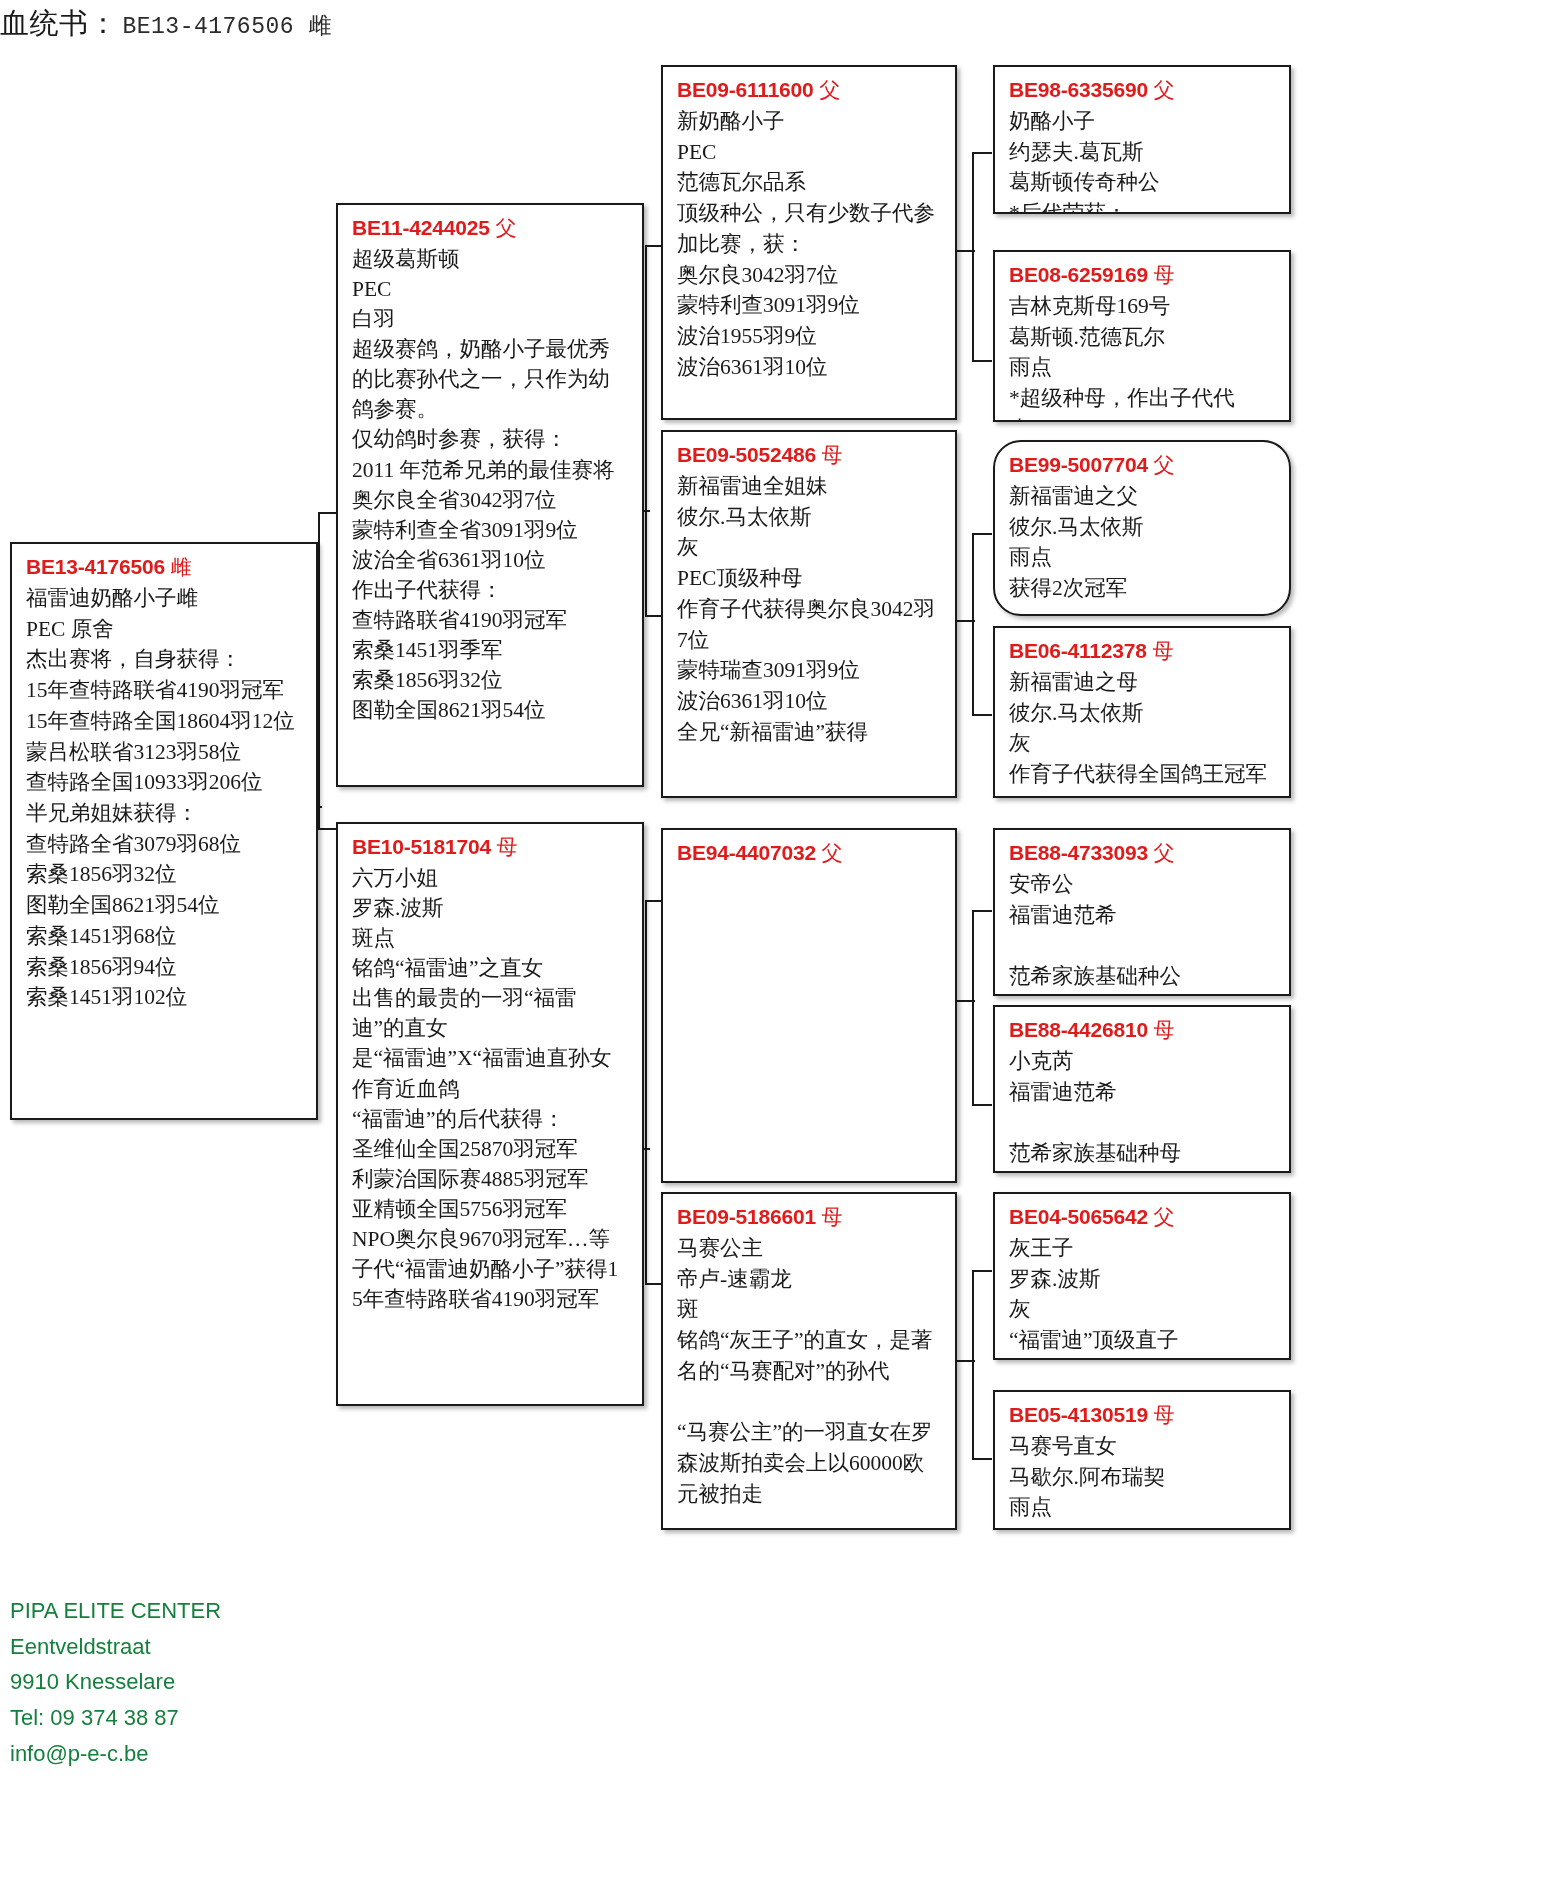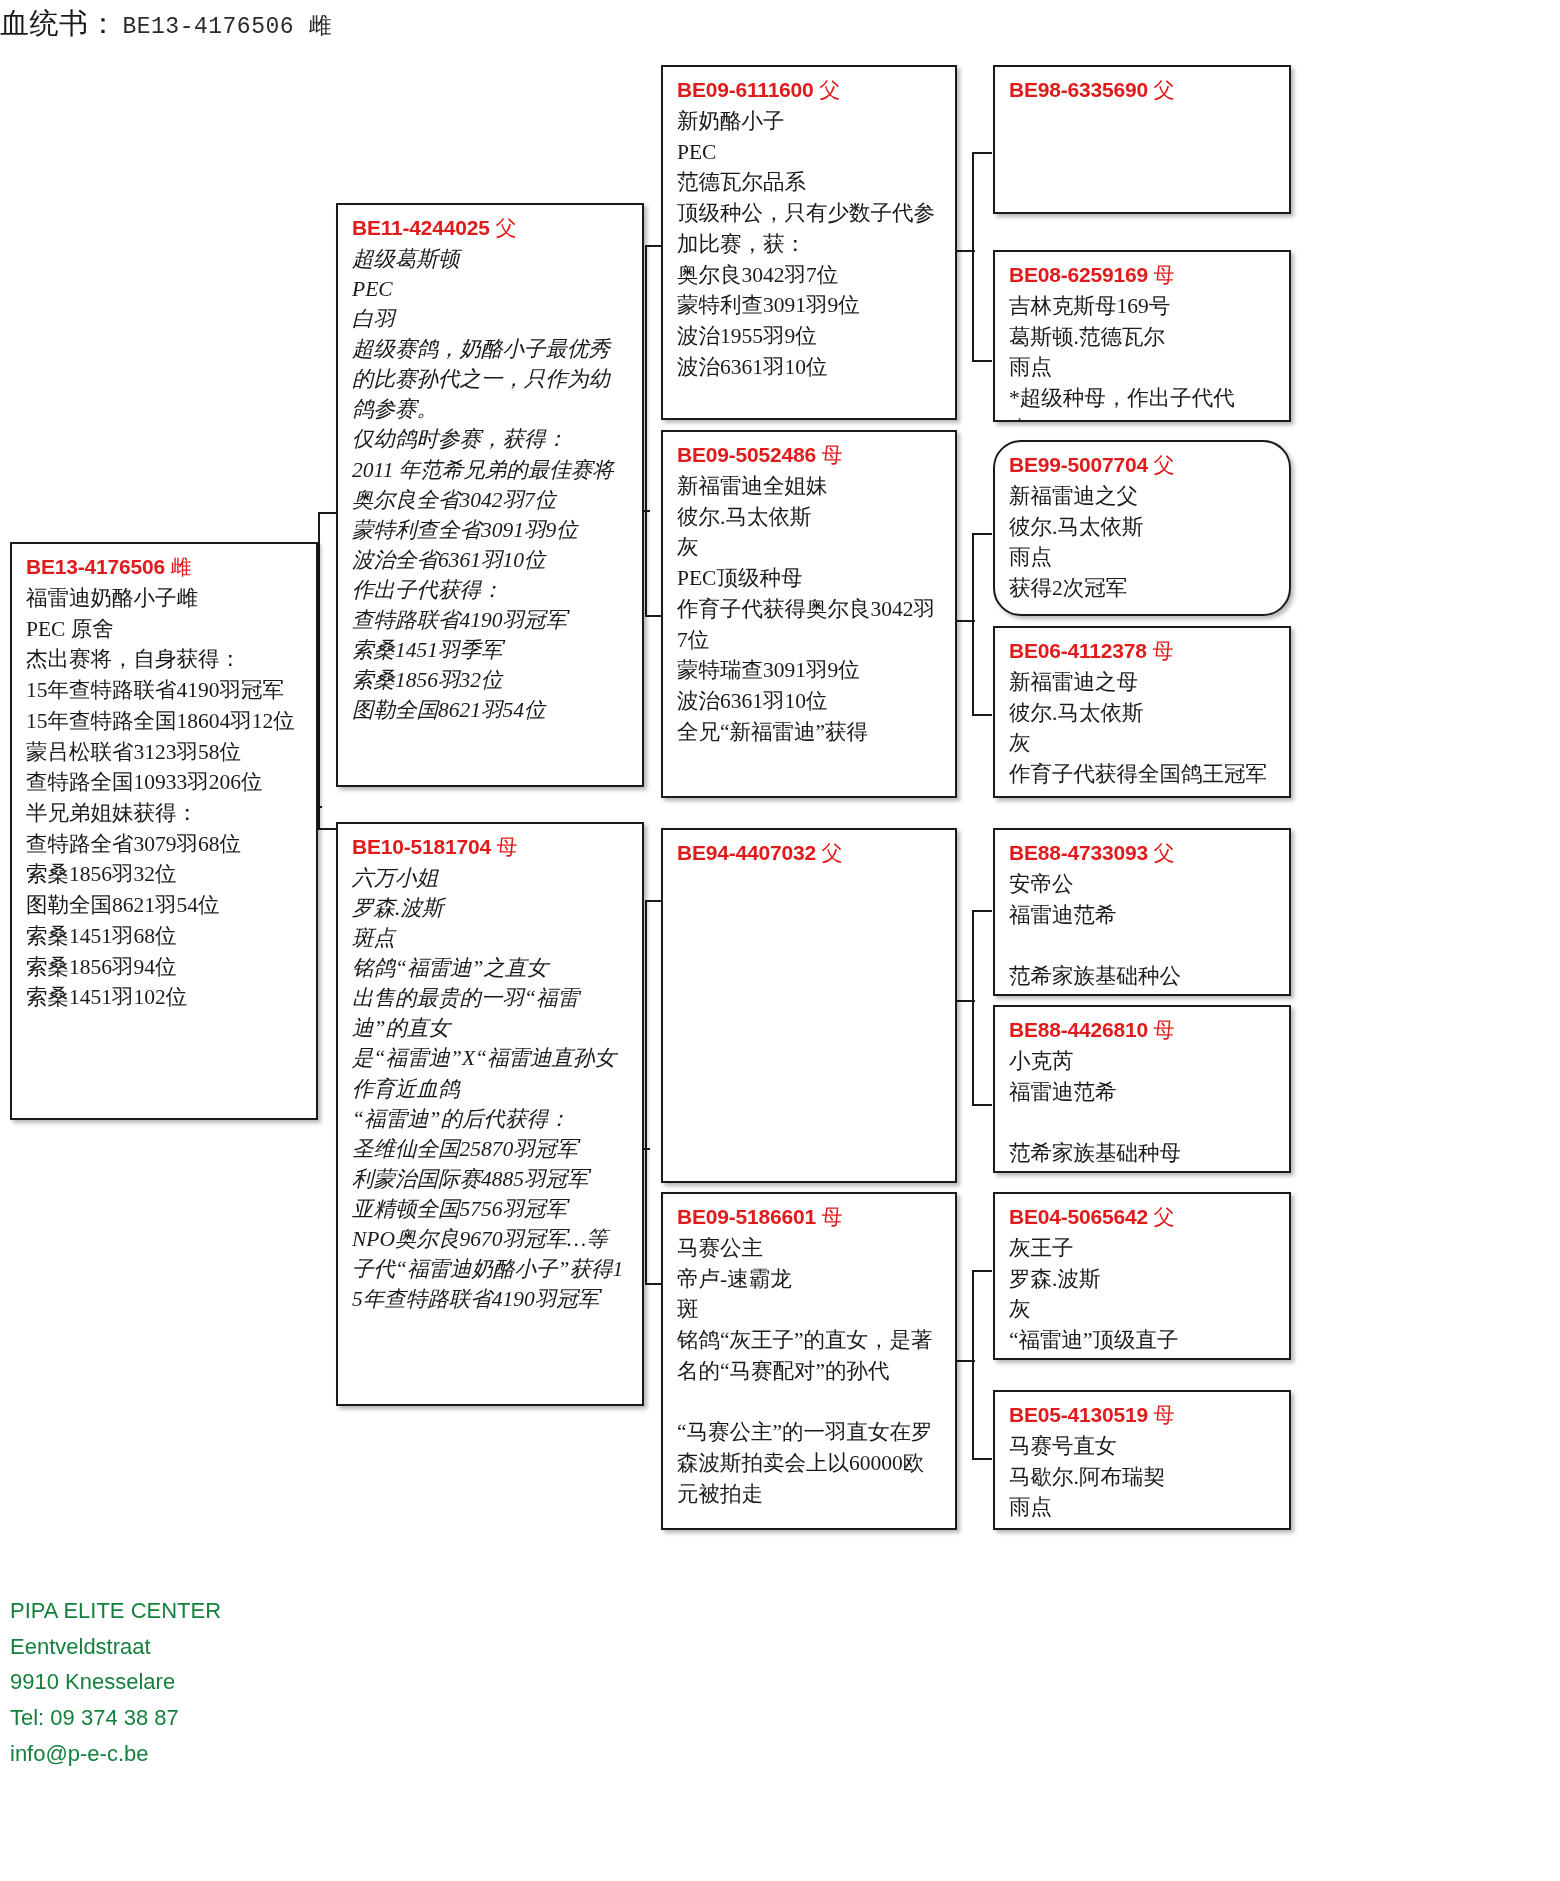--- a/index.html
+++ b/index.html
@@ -60,21 +60,21 @@
     font-size: 21px;
   }
   .pbox-body {
     font-family: "Liberation Serif", serif;
     font-size: 21.5px;
     color: #1a1a1a;
     line-height: 1.43;
     white-space: pre-wrap;
     word-break: break-all;
   }
-  .pbox-body.tight { line-height: 1.40; font-style: italic; }
+  .pbox-body.tight { line-height: 1.40; }
   .conn-bracket {
     position: absolute;
     border: 2.5px solid #1a1a1a;
     border-right: 0;
     background: transparent;
   }
   .conn-stub {
     position: absolute;
     border-top: 2.5px solid #1a1a1a;
   }
@@ -228,20 +228,24 @@
 铭鸽“灰王子”的直女，是著名的“马赛配对”的孙代
 
 “马赛公主”的一羽直女在罗森波斯拍卖会上以60000欧元被拍走</div>
 </div>
 
 <div class="pbox" style="left:993px; top:65px; width:298px; height:149px;">
   <div class="pbox-id">
     <span>BE98-6335690</span>
     <span class="sex">父</span>
   </div>
+  <div class="pbox-body">奶酪小子
+约瑟夫.葛瓦斯
+葛斯顿传奇种公
+*后代荣获：</div>
 </div>
 
 <div class="pbox" style="left:993px; top:250px; width:298px; height:172px;">
   <div class="pbox-id">
     <span>BE08-6259169</span>
     <span class="sex">母</span>
   </div>
   <div class="pbox-body">吉林克斯母169号
 葛斯顿.范德瓦尔
 雨点

